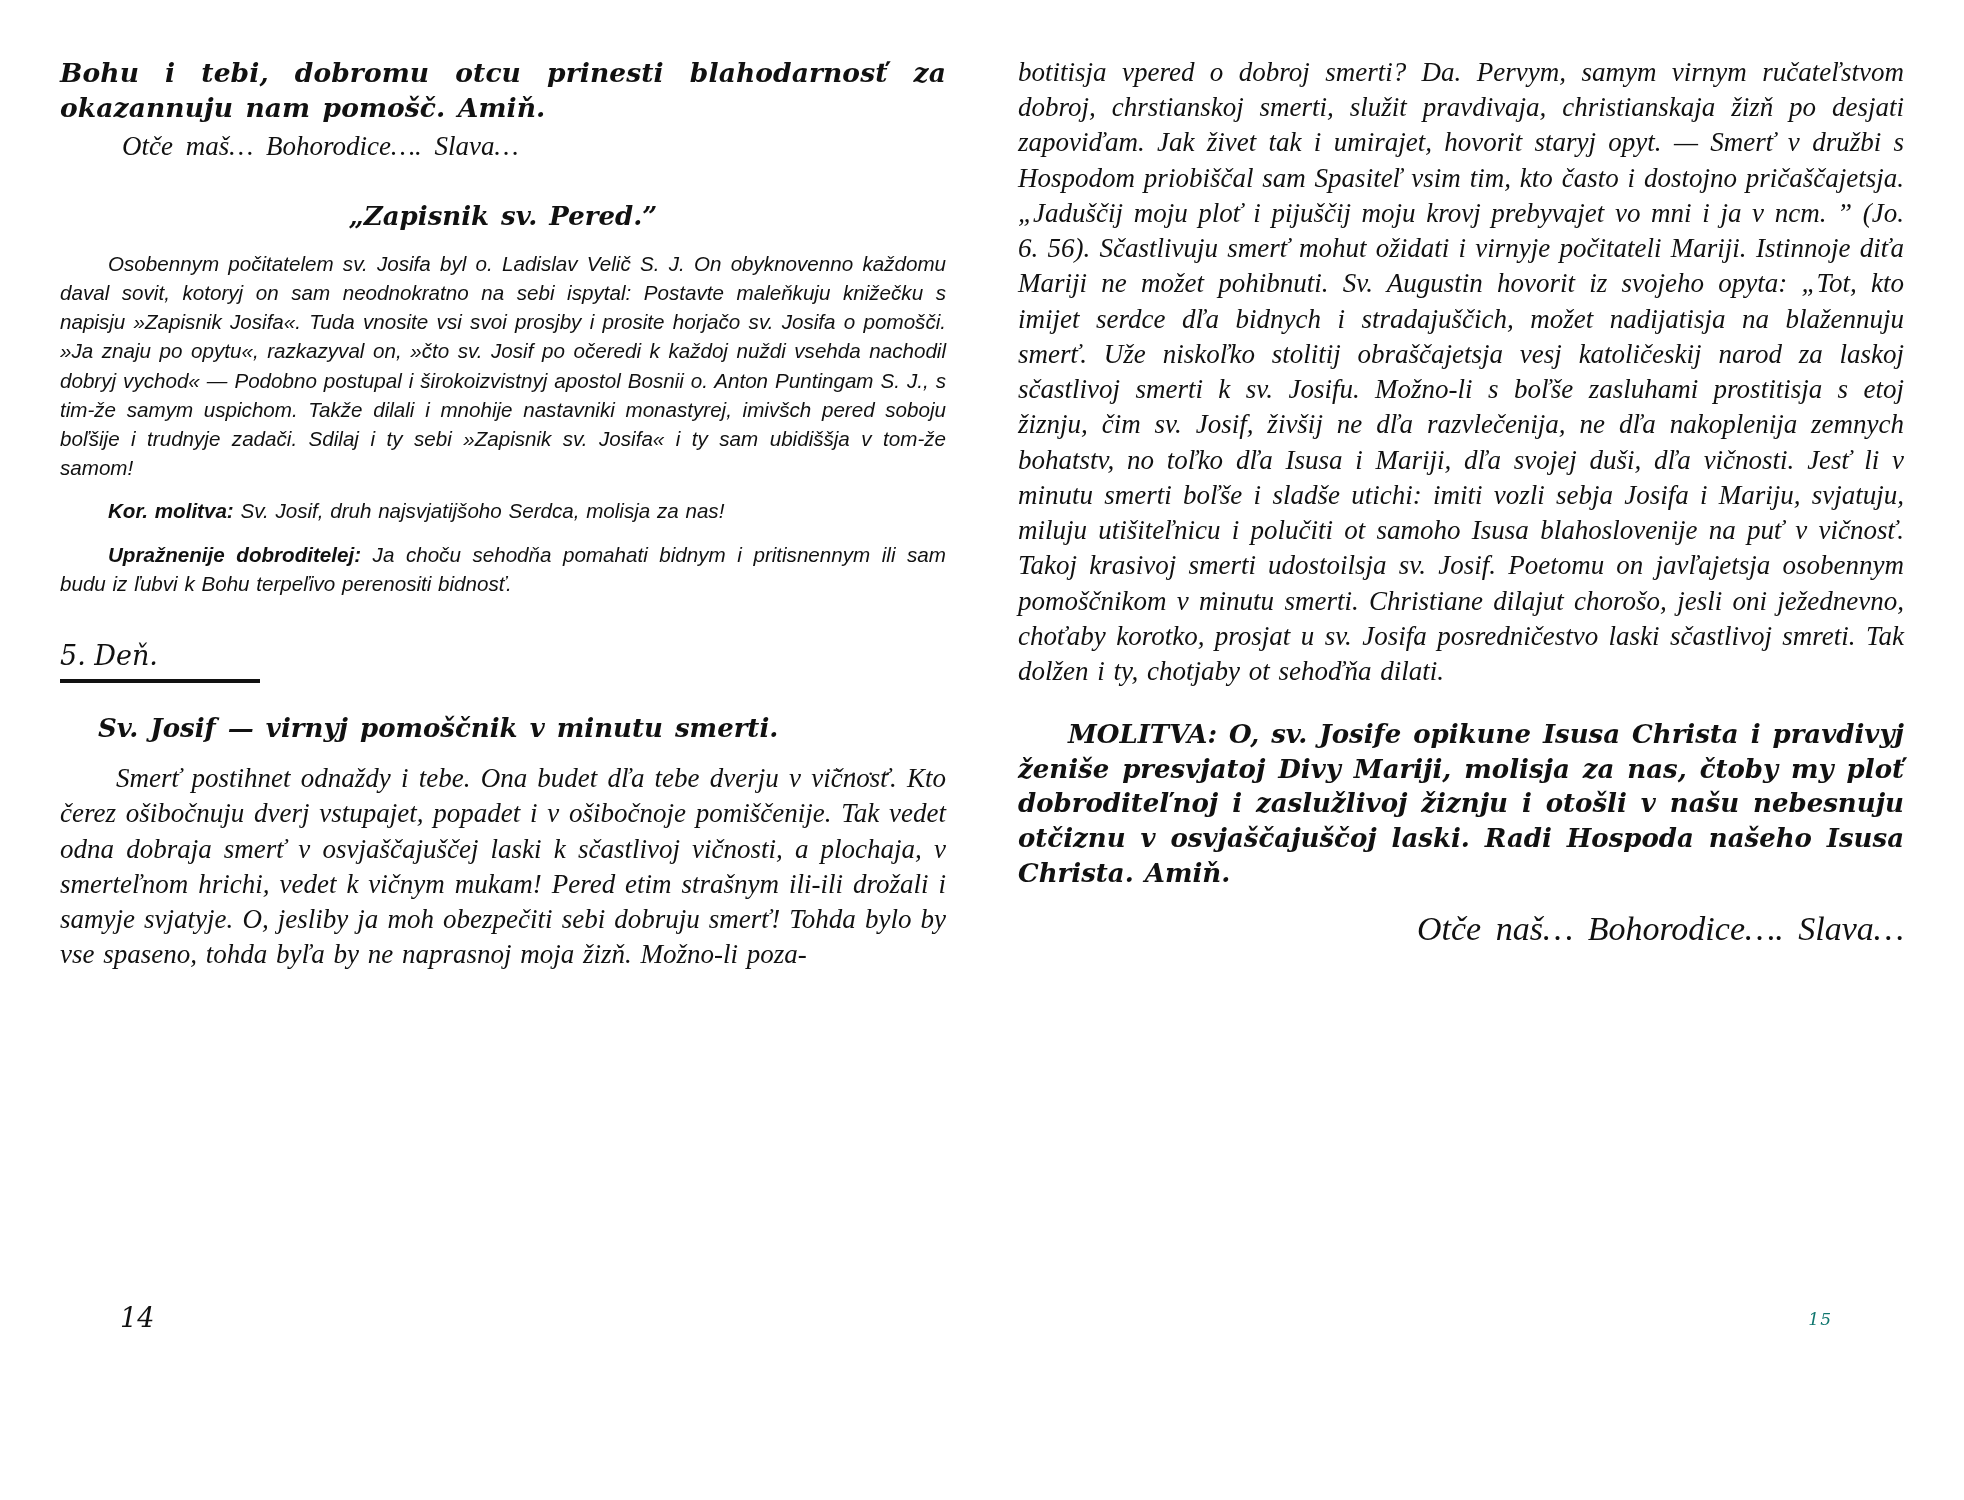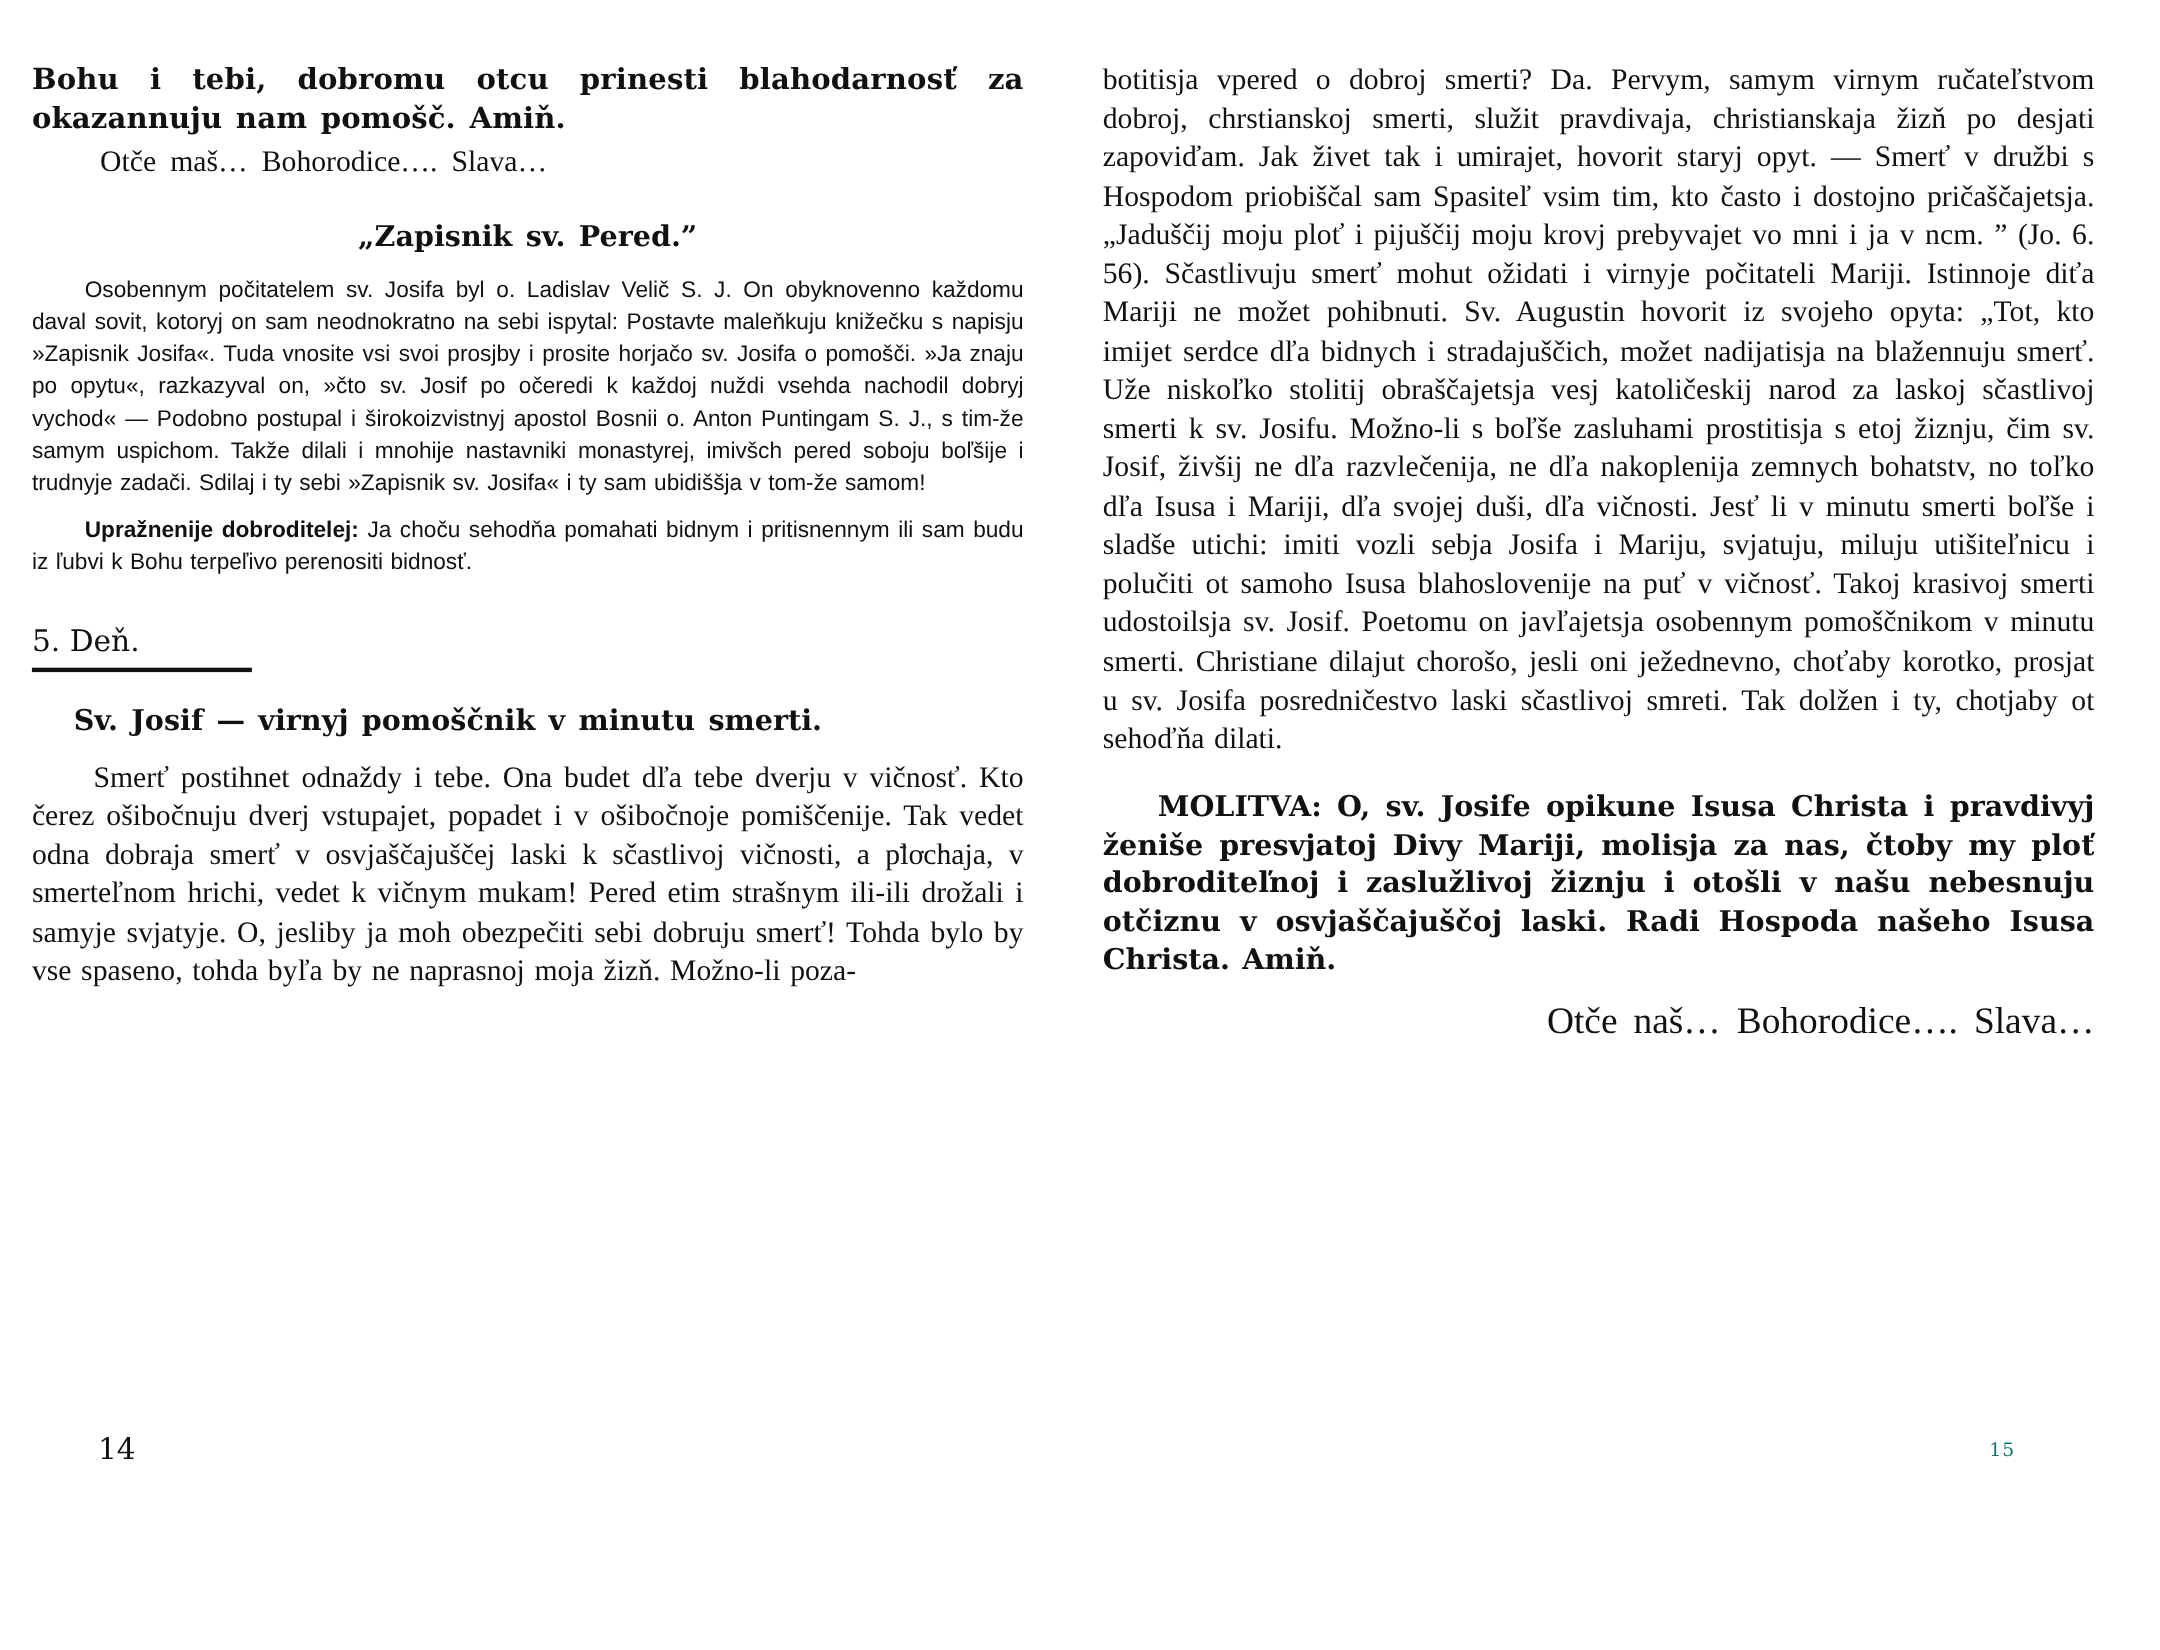--- a/index.html
+++ b/index.html
@@ -12,21 +12,22 @@
     height: 1500px;
     font-family: "Liberation Serif", serif;
     color: #111111;
     overflow: hidden;
   }
   .page {
     position: relative;
     width: 1964px;
     height: 1304px;
     box-sizing: border-box;
-    padding: 55px 60px 40px 29px;
+    padding: 55px 60px 40px 60px;
+    font-style: italic;
   }
   .columns {
     display: flex;
     gap: 72px;
     height: 1320px;
   }
   .col {
     width: 910px;
     position: relative;
   }
@@ -162,20 +163,21 @@
     <div class="col">
 
       <p class="head-bold">Bohu i tebi, dobromu otcu prinesti  blahodarnosť za okazannuju nam pomošč. Amiň.</p>
 
       <p class="prayer-line">Otče maš… Bohorodice…. Slava…</p>
 
       <h2 class="section-title">„Zapisnik sv. Pered.”</h2>
 
       <p class="small-par"><span class="lead"></span><span>Osobennym počitatelem sv. Josifa byl o. Ladislav Velič S. J. On obyknovenno každomu daval sovit, kotoryj on sam neodnokratno na sebi ispytal: Postavte maleňkuju knižečku s napisju »Zapisnik Josifa«. Tuda vnosite vsi svoi prosjby i prosite horjačo sv. Josifa o pomošči. »Ja znaju po opytu«, razkazyval on, »čto sv. Josif po očeredi k každoj nuždi vsehda nachodil dobryj vychod« — Podobno postupal i širokoizvistnyj apostol Bosnii o. Anton Puntingam S. J., s tim-že samym uspichom. Takže dilali i mnohije nastavniki monastyrej, imivšch pered soboju boľšije i trudnyje zadači. Sdilaj i ty sebi »Zapisnik sv. Josifa« i ty sam ubidiššja v tom-že samom!</span></p>
 
+      <p class="small-par"><span class="lead"></span><span class="sp-bold">Kor. molitva:</span> <span>Sv. Josif, druh najsvjatijšoho Serdca, molisja za nas!</span></p>
 
       <p class="small-par"><span class="lead"></span><span class="sp-bold">Upražnenije dobroditelej:</span> <span>Ja choču sehodňa pomahati bidnym i pritisnennym ili sam budu iz ľubvi k Bohu terpeľivo perenositi bidnosť.</span></p>
 
       <h3 class="day-heading">5. Deň.</h3>
       <hr class="rule">
       <span class="dotted" style="top:700px;">- . . .</span>
 
       <h4 class="subtitle">Sv. Josif — virnyj pomoščnik v minutu smerti.</h4>
 
       <p class="body-par"><span class="lead-big"></span><span>Smerť postihnet odnaždy i tebe. Ona budet dľa tebe dverju v vičnosť. Kto čerez ošibočnuju dverj vstupajet, popadet i v ošibočnoje pomiščenije. Tak vedet odna dobraja smerť v osvjaščajuščej laski k sčastlivoj vičnosti, a plochaja, v smerteľnom hrichi, vedet k vičnym mukam! Pered etim strašnym ili-ili drožali i samyje svjatyje. O, jesliby ja moh obezpečiti sebi dobruju smerť! Tohda bylo by vse spaseno, tohda byľa by ne naprasnoj moja žizň. Možno-li poza-</span></p>

